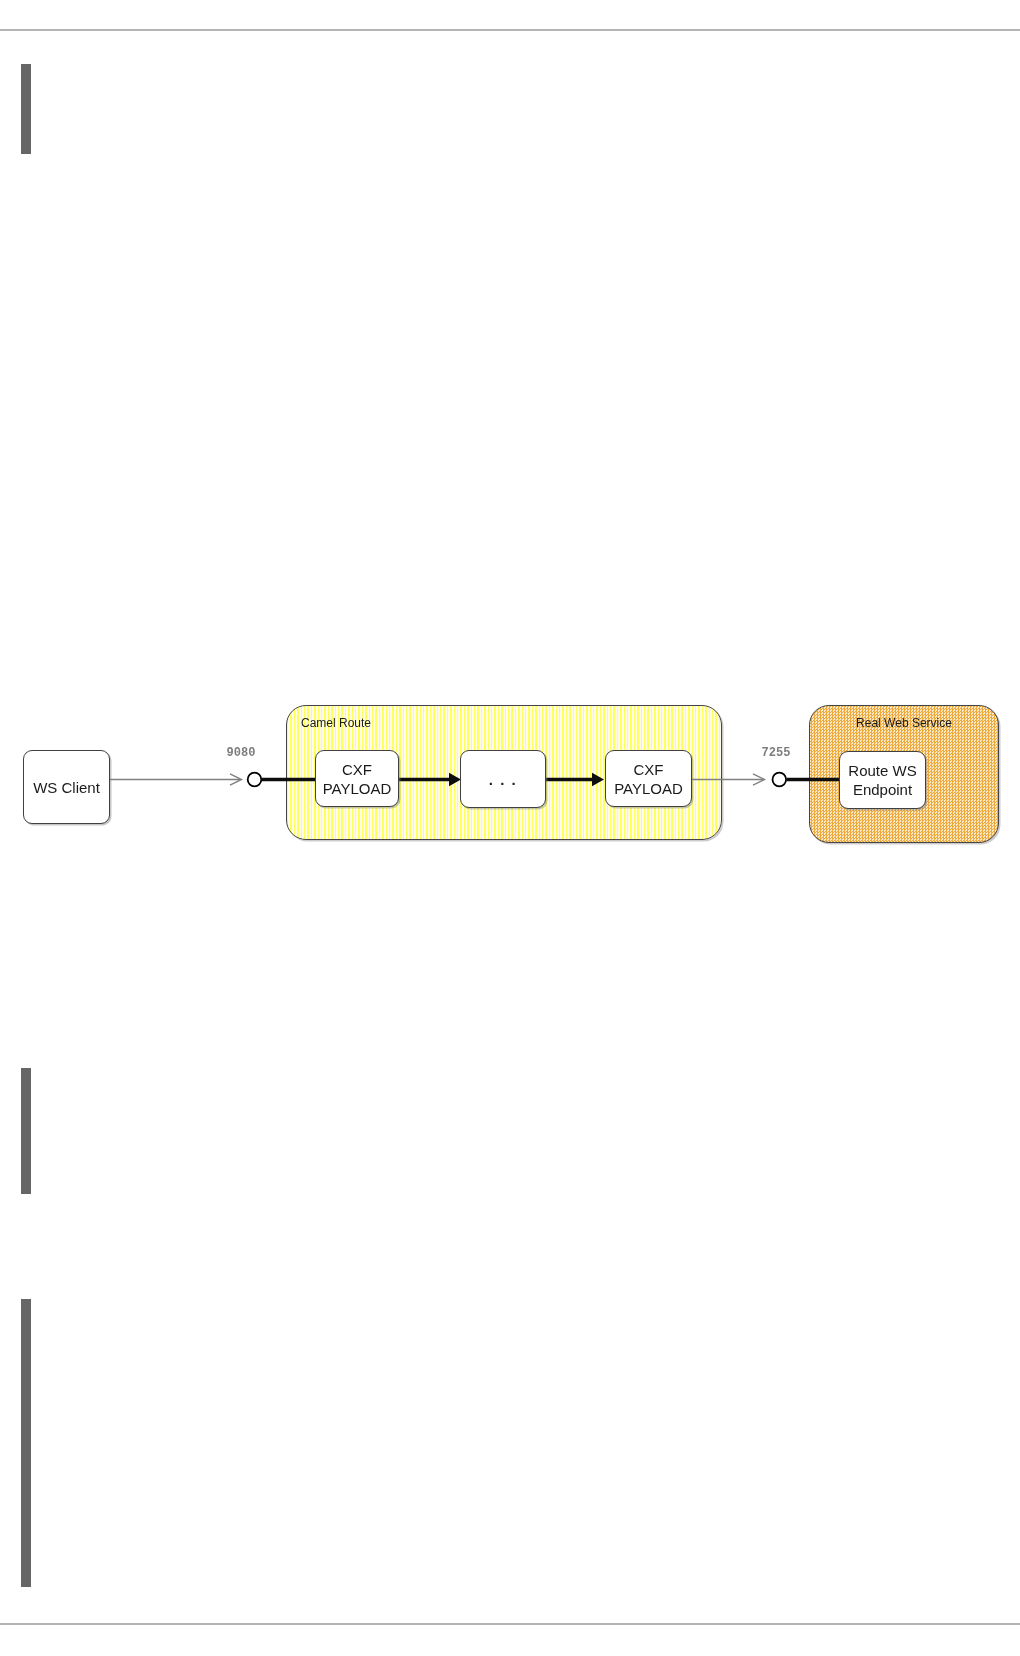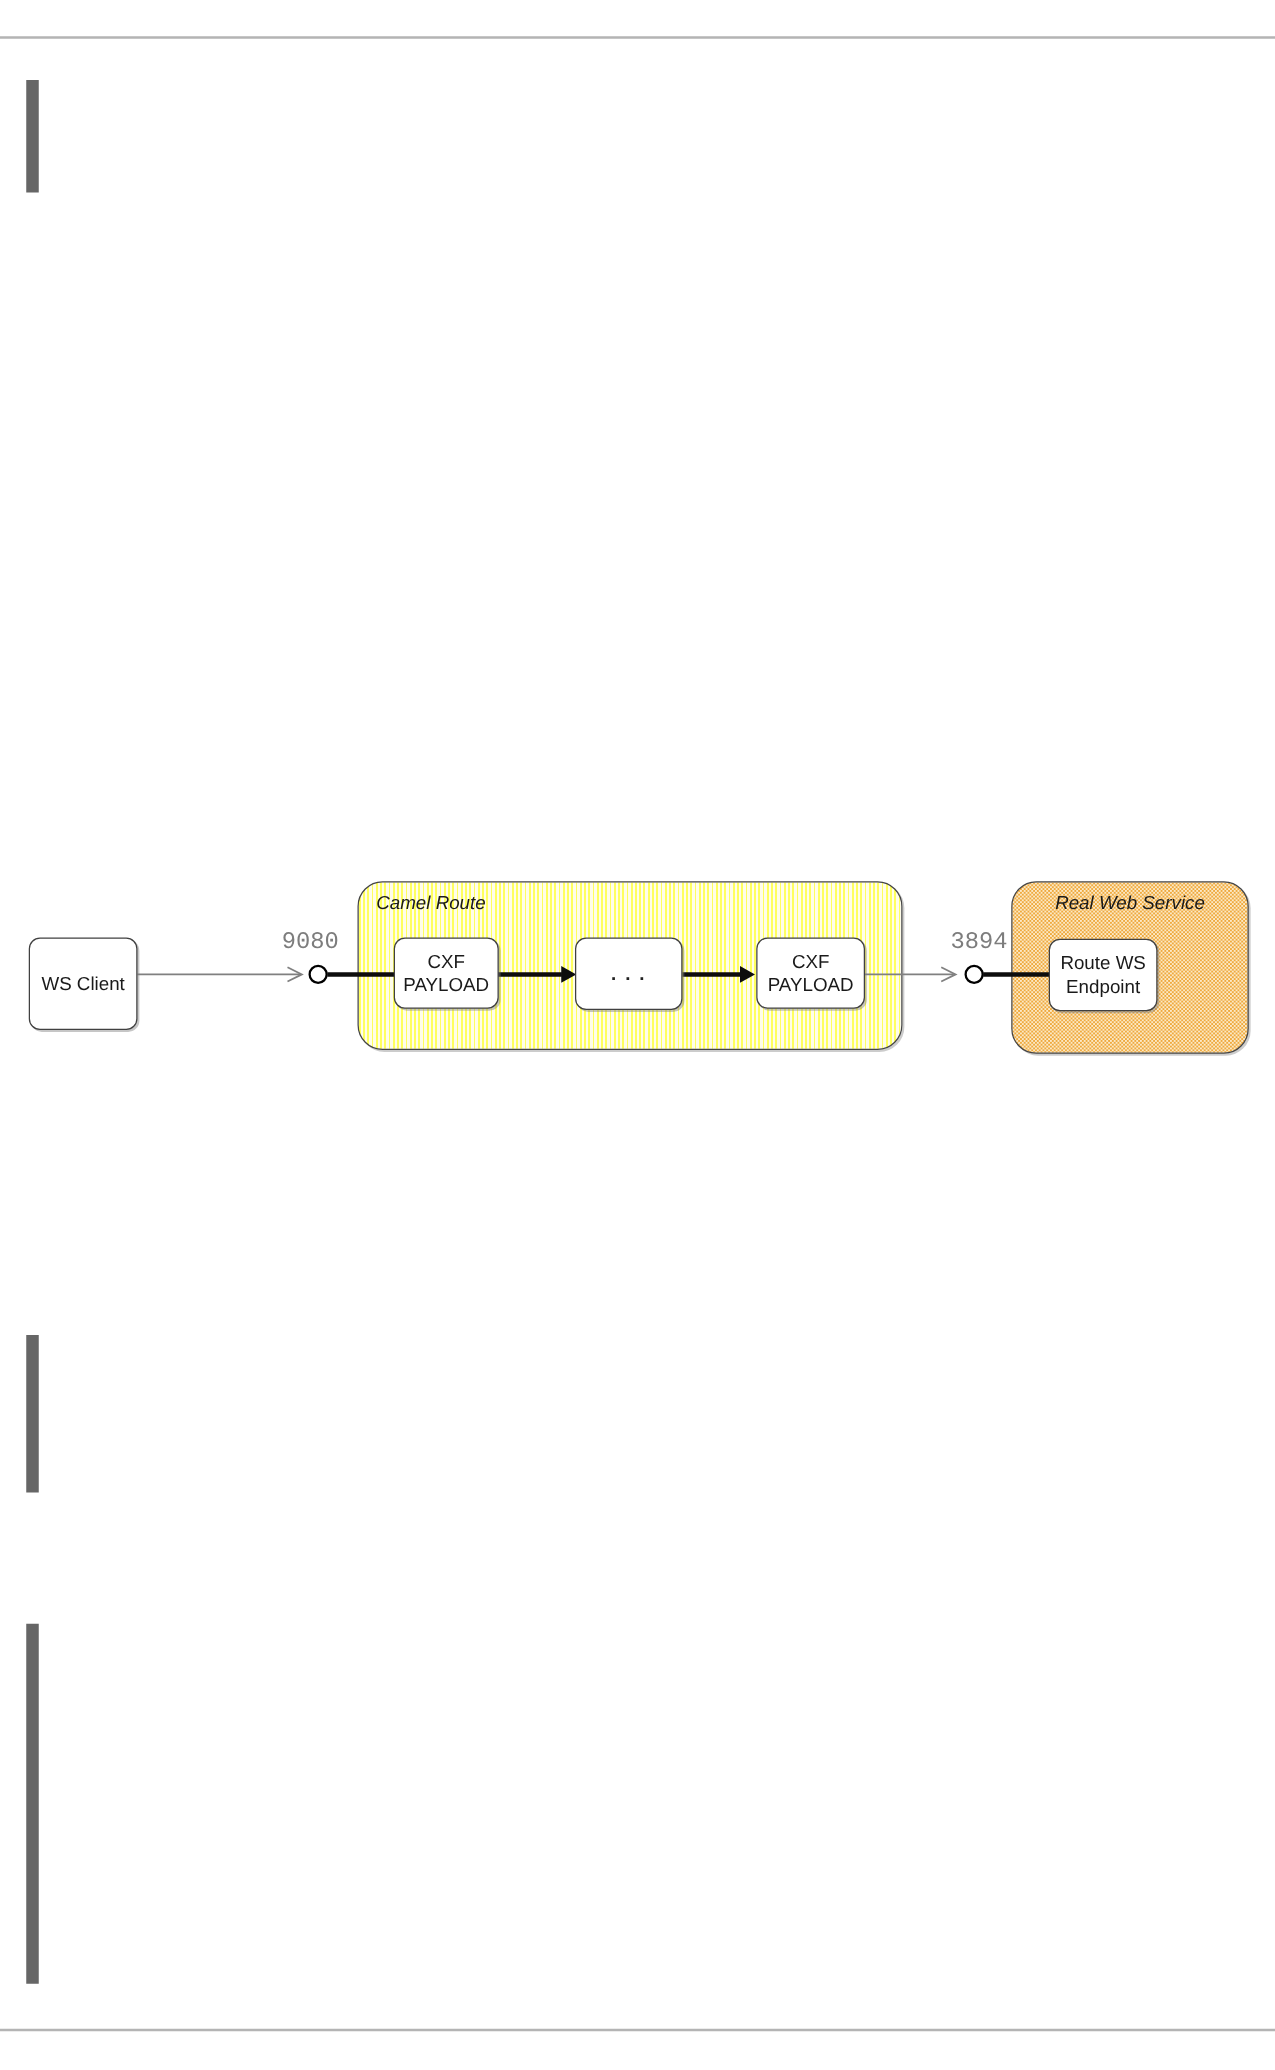--- a/index.html
+++ b/index.html
@@ -41,29 +41,30 @@
       var(--camel-stripe,#ffff5e) 0 1.4px,
       var(--camel-bg,#fffdea) 1.4px 3.4px);
   }
   .real-fill{
     background-color:var(--real-bg,#fbe9c6);
     background-image:repeating-conic-gradient(var(--real-dot,#efa93d) 0% 25%, var(--real-bg,#fbe9c6) 0% 50%);
     background-size:3px 3px;
   }
   .container-title{
     position:absolute;top:8px;
-    font-style:italic;font-size:15px;line-height:18px;color:#1a1a1a;
+    font-size:12px;line-height:18px;color:#1a1a1a;
     white-space:nowrap;
   }
   .port-label{
     position:absolute;top:746px;width:60px;
-    text-align:right;
+    text-align:center;
     font-family:"Liberation Mono","DejaVu Sans Mono",monospace;
-    font-size:19px;line-height:15px;
+    font-size:12px;line-height:15px;
     color:var(--port-label-gray,#7d7d7d);
+    font-weight:bold;
   }
   .ellipsis{
     font-weight:bold;letter-spacing:1.5px;font-size:15px;color:#222;
   }
   #connector-layer{position:absolute;left:0;top:640px;pointer-events:none;}
   .ln-gray{stroke:var(--connector-gray,#808080);stroke-width:1.4;fill:none;}
   .ln-black{stroke:var(--connector-black,#0d0d0d);stroke-width:3.6;fill:none;}
   .head-black{fill:var(--connector-black,#0d0d0d);stroke:none;}
   .port-circle{fill:#ffffff;stroke:#000000;stroke-width:1.8;}
 </style>
@@ -114,21 +115,21 @@
 
   <div class="node-box" style="left:460px;top:750px;width:86px;height:58px">
     <div class="ellipsis">. . .</div>
   </div>
 
   <div class="node-box" style="left:605px;top:750px;width:87px;height:57px">
     <div>CXF</div>
     <div>PAYLOAD</div>
   </div>
 
-  <div class="port-label" style="left:746px">3894</div>
+  <div class="port-label" style="left:746px">7255</div>
 
   <div class="node-box" style="left:839px;top:751px;width:87px;height:58px">
     <div>Route WS</div>
     <div>Endpoint</div>
   </div>
 
   <div class="rule" style="top:1623px"></div>
 
 </div>
 

